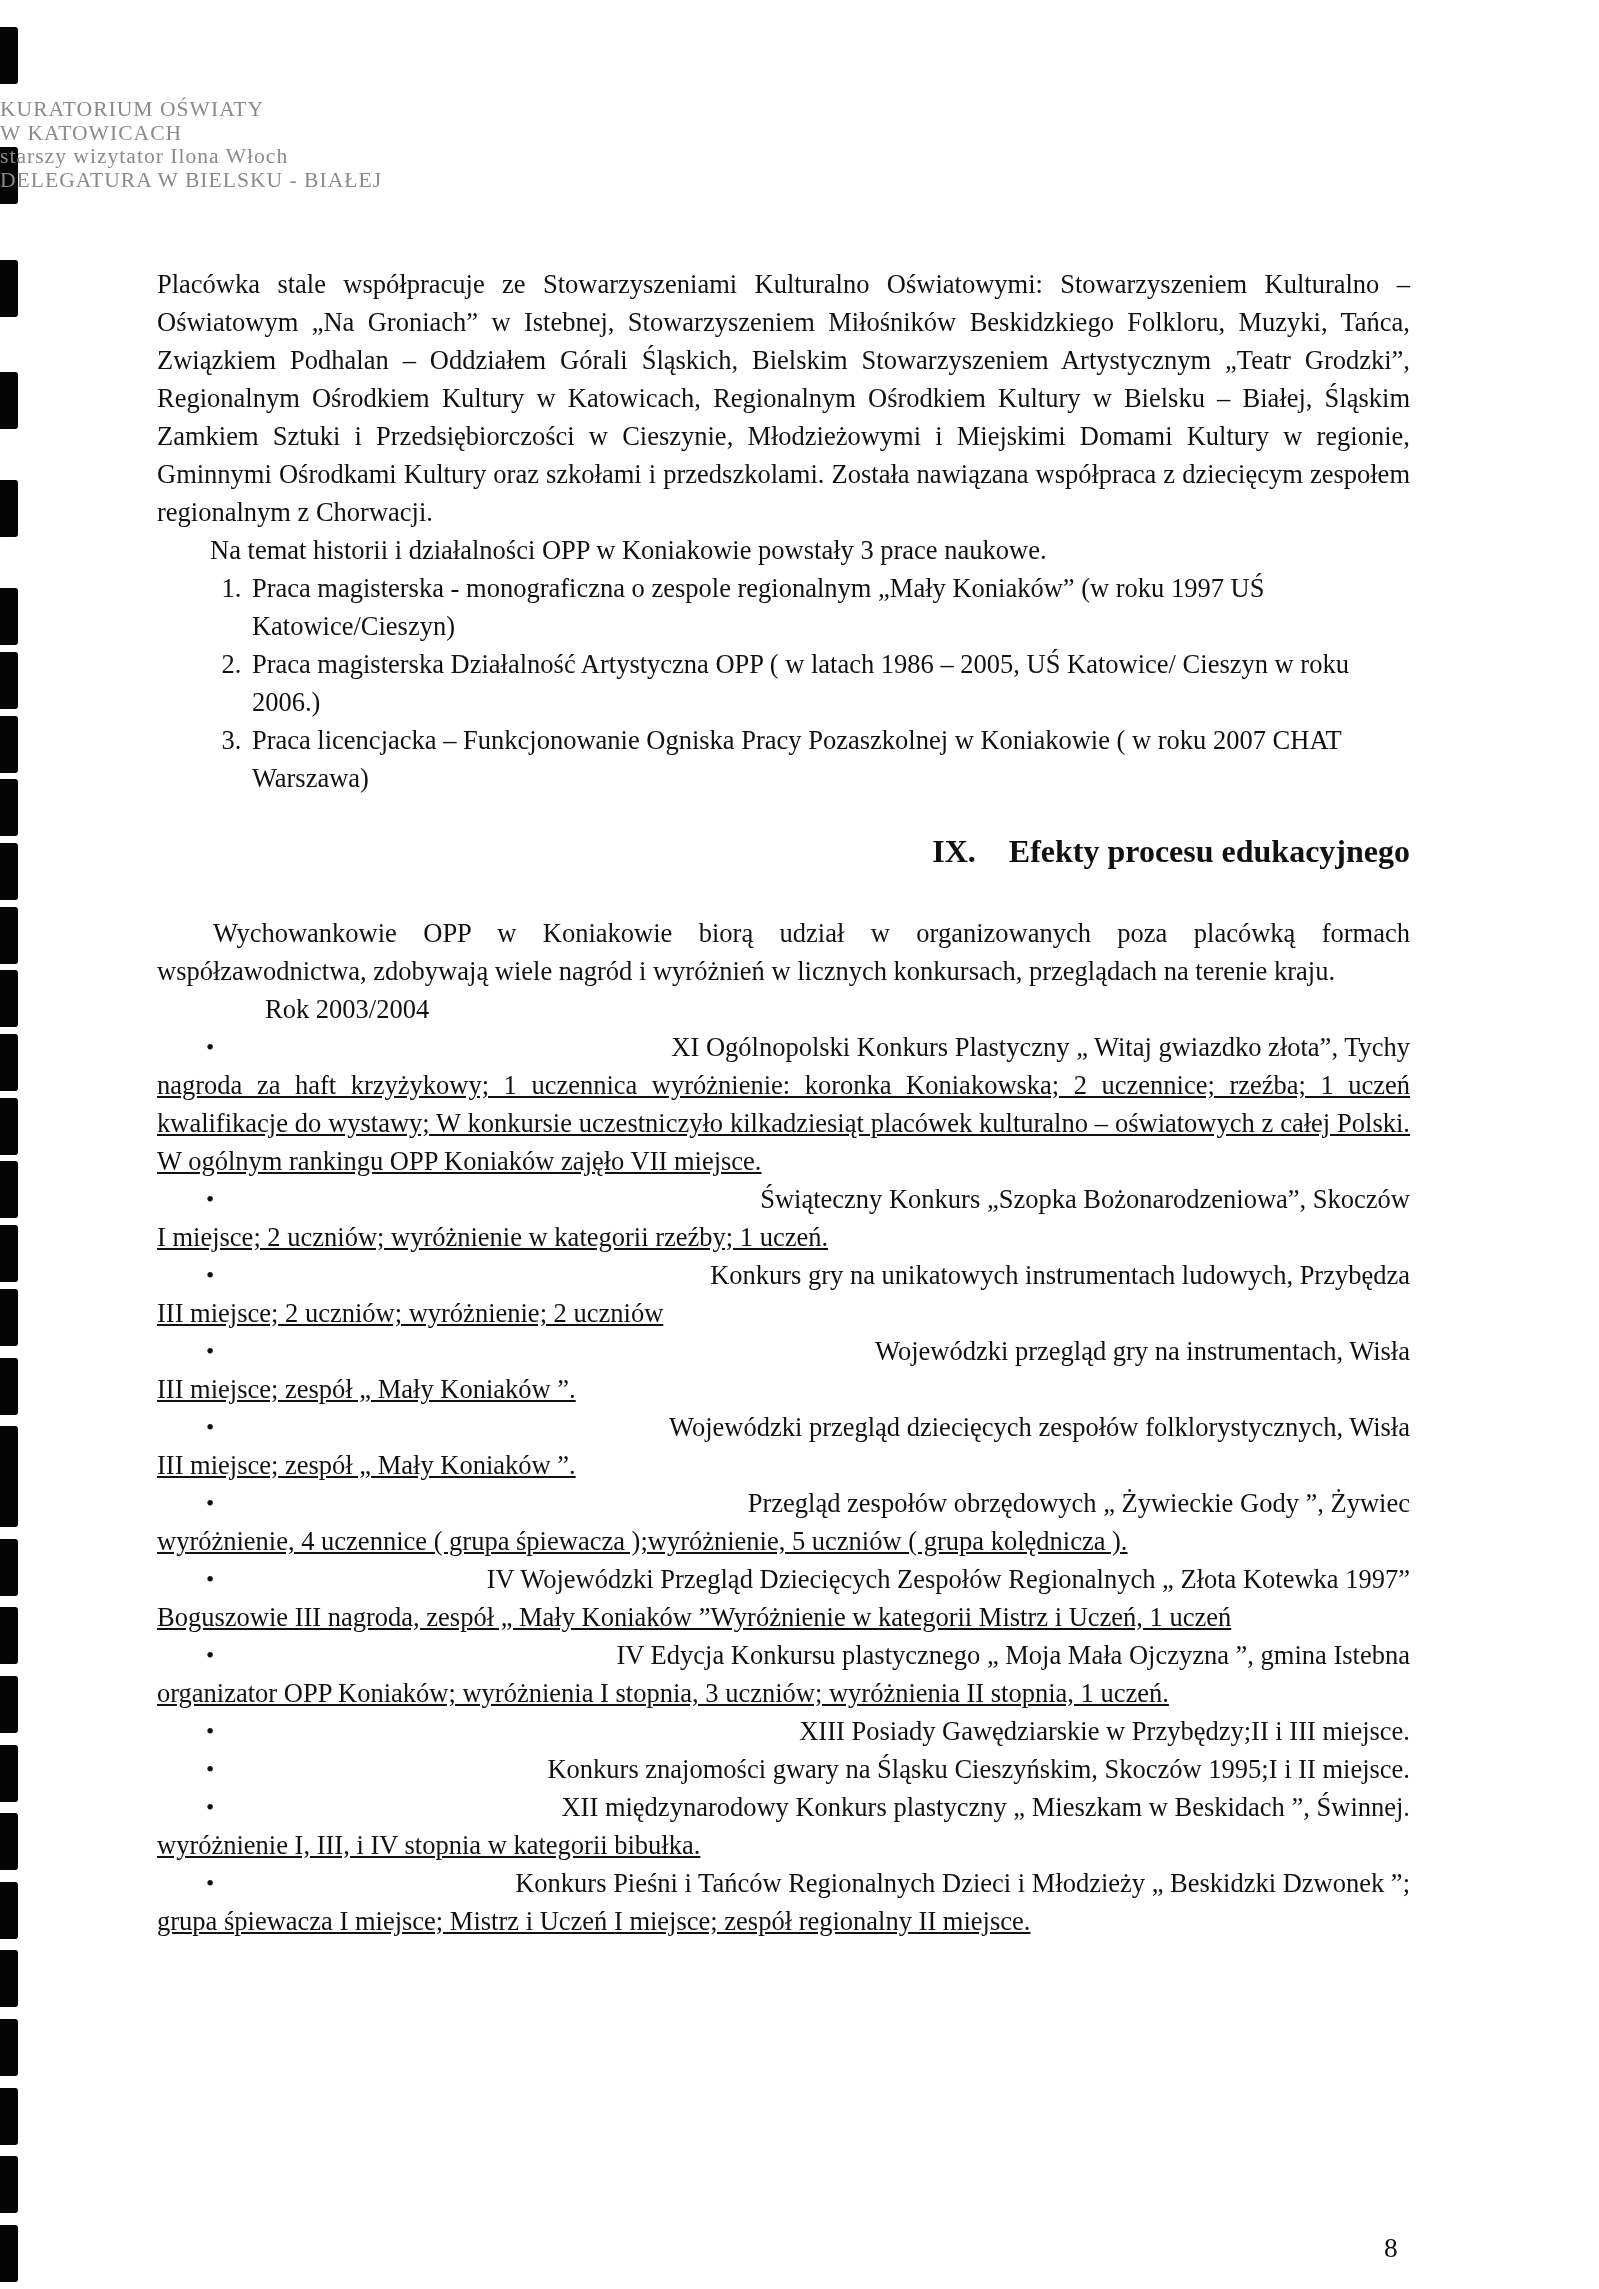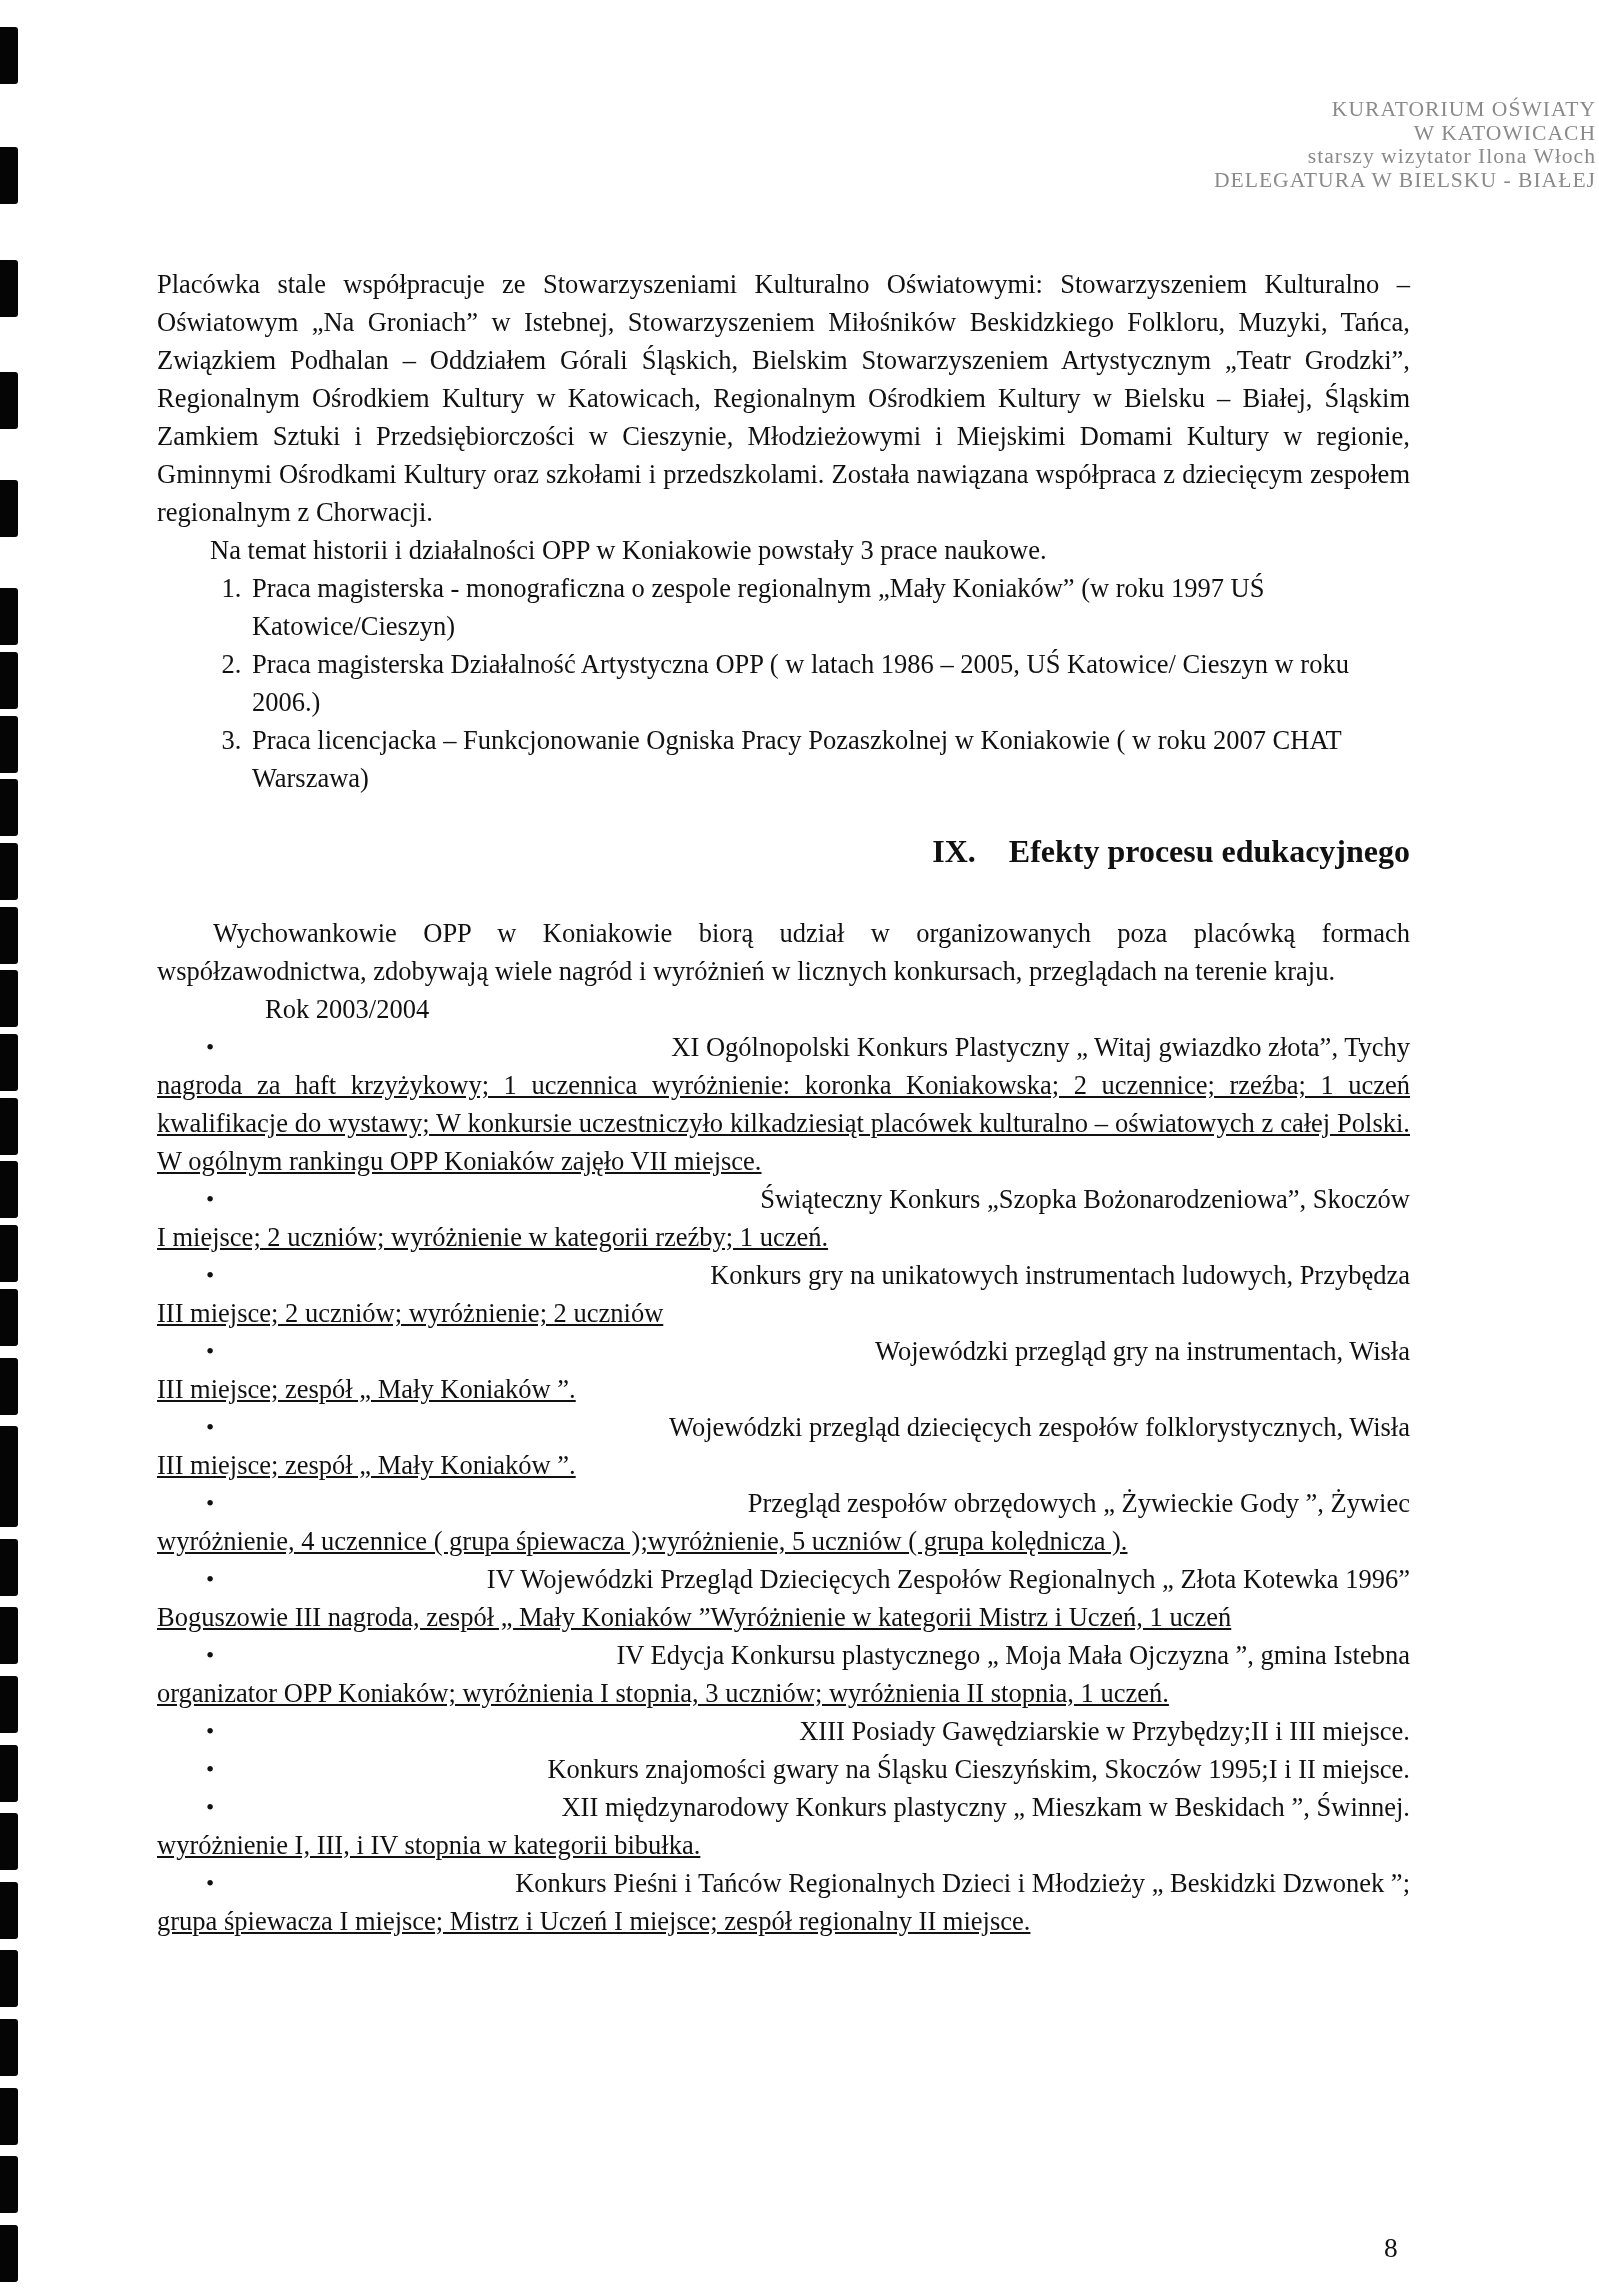--- a/index.html
+++ b/index.html
@@ -1,21 +1,21 @@
 <!DOCTYPE html>
 <html><head>
 <meta charset="utf-8">
 <style>
   html, body { margin: 0; padding: 0; background: #ffffff; }
   body { width: 1600px; height: 2290px; position: relative; overflow: hidden;
          font-family: "Liberation Serif", "DejaVu Serif", serif; color: #111; }
   .marks { position: absolute; left: 0; top: 0; width: 23.5px; height: 2290px; }
   .mark { position: absolute; left: 0; width: 17.6px; height: 57px; background: #050505;
           border-radius: 0 2.9px 2.9px 0; }
-  .stamp { position: absolute; top: 98px; left: 0; width: 1596px; text-align: right;
+  .stamp { position: absolute; top: 98px; left: 0; width: 1596px; text-align: left;
            color: #8a8a8a; font-size: 21.6px; line-height: 23.5px; letter-spacing: 1px; }
   .stamp .l { display: block; }
   .stamp .caps { font-variant: small-caps; }
   .content { position: absolute; left: 157px; top: 265px; width: 1253px;
              font-size: 26.5px; line-height: 38px; }
   p { margin: 0; text-align: justify; }
   .indent { text-indent: 56px; }
   .small-indent { padding-left: 53px; }
   ol.theses { margin: 0; padding-left: 91px; }
   ol.theses li { padding-left: 3.9px; }
@@ -106,21 +106,21 @@
   </div>
   <div class="entry">
     <div class="head">Wojewódzki przegląd dziecięcych zespołów folklorystycznych, Wisła</div>
     <p class="detail">III miejsce; zespół „ Mały Koniaków ”.</p>
   </div>
   <div class="entry">
     <div class="head">Przegląd zespołów obrzędowych „ Żywieckie Gody ”, Żywiec</div>
     <p class="detail">wyróżnienie, 4 uczennice ( grupa śpiewacza );wyróżnienie, 5 uczniów ( grupa kolędnicza ).</p>
   </div>
   <div class="entry">
-    <div class="head">IV Wojewódzki Przegląd Dziecięcych Zespołów Regionalnych „ Złota Kotewka 1996”</div>
+    <div class="head">IV Wojewódzki Przegląd Dziecięcych Zespołów Regionalnych „ Złota Kotewka 1997”</div>
     <p class="detail">Boguszowie III nagroda, zespół „ Mały Koniaków ”Wyróżnienie w kategorii Mistrz i Uczeń, 1 uczeń</p>
   </div>
   <div class="entry">
     <div class="head">IV Edycja Konkursu plastycznego „ Moja Mała Ojczyzna ”, gmina Istebna</div>
     <p class="detail">organizator OPP Koniaków; wyróżnienia I stopnia, 3 uczniów; wyróżnienia II stopnia, 1 uczeń.</p>
   </div>
   <div class="entry">
     <div class="head">XIII Posiady Gawędziarskie w Przybędzy;II i III miejsce.</div>
   </div>
   <div class="entry">

